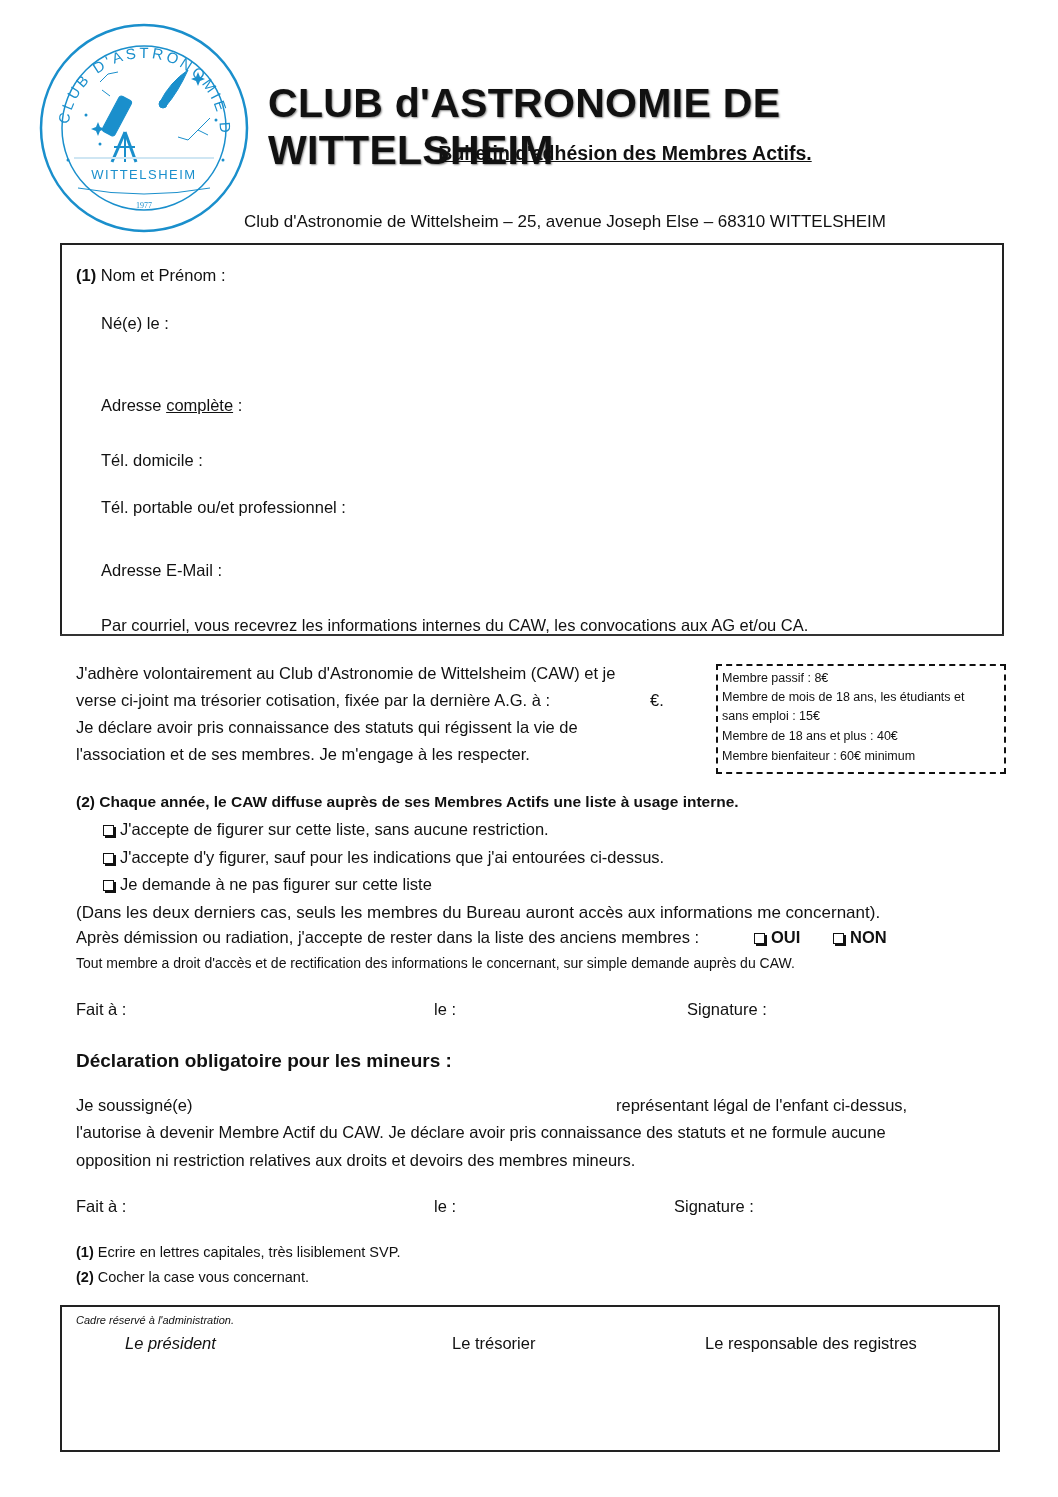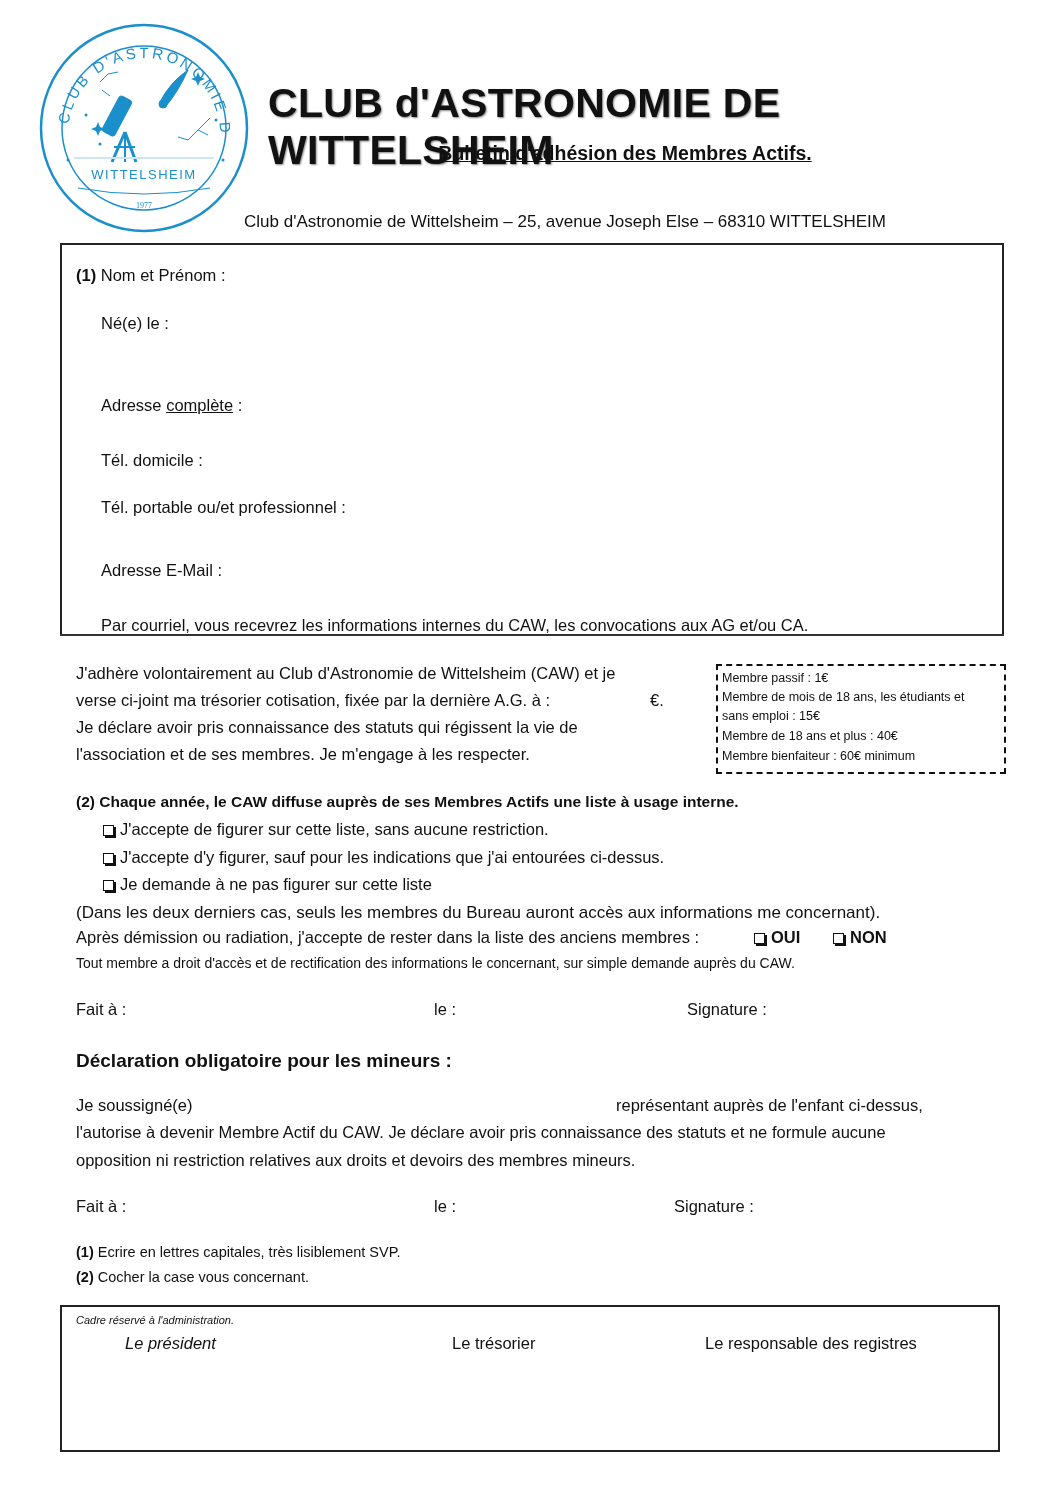--- a/index.html
+++ b/index.html
@@ -90,21 +90,21 @@
 <div class="abs txt" style="left:101px; top:561px;">Adresse E-Mail :</div>
 <div class="abs txt" style="left:101px; top:616px;">Par courriel, vous recevrez les informations internes du CAW, les convocations aux AG et/ou CA.</div>
 
 <div class="abs txt" style="left:76px; top:664px;">J'adhère volontairement au Club d'Astronomie de Wittelsheim (CAW) et je</div>
 <div class="abs txt" style="left:76px; top:691px;">verse ci-joint ma trésorier cotisation, fixée par la dernière A.G. à :</div>
 <div class="abs txt" style="left:650px; top:691px;">€.</div>
 <div class="abs txt" style="left:76px; top:718px;">Je déclare avoir pris connaissance des statuts qui régissent la vie de</div>
 <div class="abs txt" style="left:76px; top:745px;">l'association et de ses membres. Je m'engage à les respecter.</div>
 
 <div class="abs tariff">
-  <div>Membre passif : 1€</div>
+  <div>Membre passif : 8€</div>
   <div style="line-height:19px;">Membre de mois de 18 ans, les étudiants et</div>
   <div style="line-height:19px;">sans emploi : 15€</div>
   <div>Membre de 18 ans et plus : 40€</div>
   <div>Membre bienfaiteur : 60€ minimum</div>
 </div>
 
 <div class="abs txt b" style="left:76px; top:793px; font-size:15.5px;">(2) Chaque année, le CAW diffuse auprès de ses Membres Actifs une liste à usage interne.</div>
 <div class="abs txt" style="left:103px; top:820px;">
   <span class="chk"></span><span>J'accepte de figurer sur cette liste, sans aucune restriction.</span>
 </div>
@@ -123,21 +123,21 @@
   <span class="chk"></span><span>NON</span>
 </div>
 <div class="abs sm" style="left:76px; top:955px; font-size:14px;">Tout membre a droit d'accès et de rectification des informations le concernant, sur simple demande auprès du CAW.</div>
 
 <div class="abs txt" style="left:76px; top:1000px;">Fait à :</div>
 <div class="abs txt" style="left:434px; top:1000px;">le :</div>
 <div class="abs txt" style="left:687px; top:1000px;">Signature :</div>
 
 <div class="abs txt b" style="left:76px; top:1050px; font-size:19px;">Déclaration obligatoire pour les mineurs :</div>
 <div class="abs txt" style="left:76px; top:1096px;">Je soussigné(e)</div>
-<div class="abs txt" style="left:616px; top:1096px;">représentant auprès de l'enfant ci-dessus,</div>
+<div class="abs txt" style="left:616px; top:1096px;">représentant légal de l'enfant ci-dessus,</div>
 <div class="abs txt" style="left:76px; top:1123px;">l'autorise à devenir Membre Actif du CAW. Je déclare avoir pris connaissance des statuts et ne formule aucune</div>
 <div class="abs txt" style="left:76px; top:1151px;">opposition ni restriction relatives aux droits et devoirs des membres mineurs.</div>
 
 <div class="abs txt" style="left:76px; top:1197px;">Fait à :</div>
 <div class="abs txt" style="left:434px; top:1197px;">le :</div>
 <div class="abs txt" style="left:674px; top:1197px;">Signature :</div>
 
 <div class="abs sm" style="left:76px; top:1244px;">
   <span class="b">(1)</span><span> Ecrire en lettres capitales, très lisiblement SVP.</span>
 </div>

